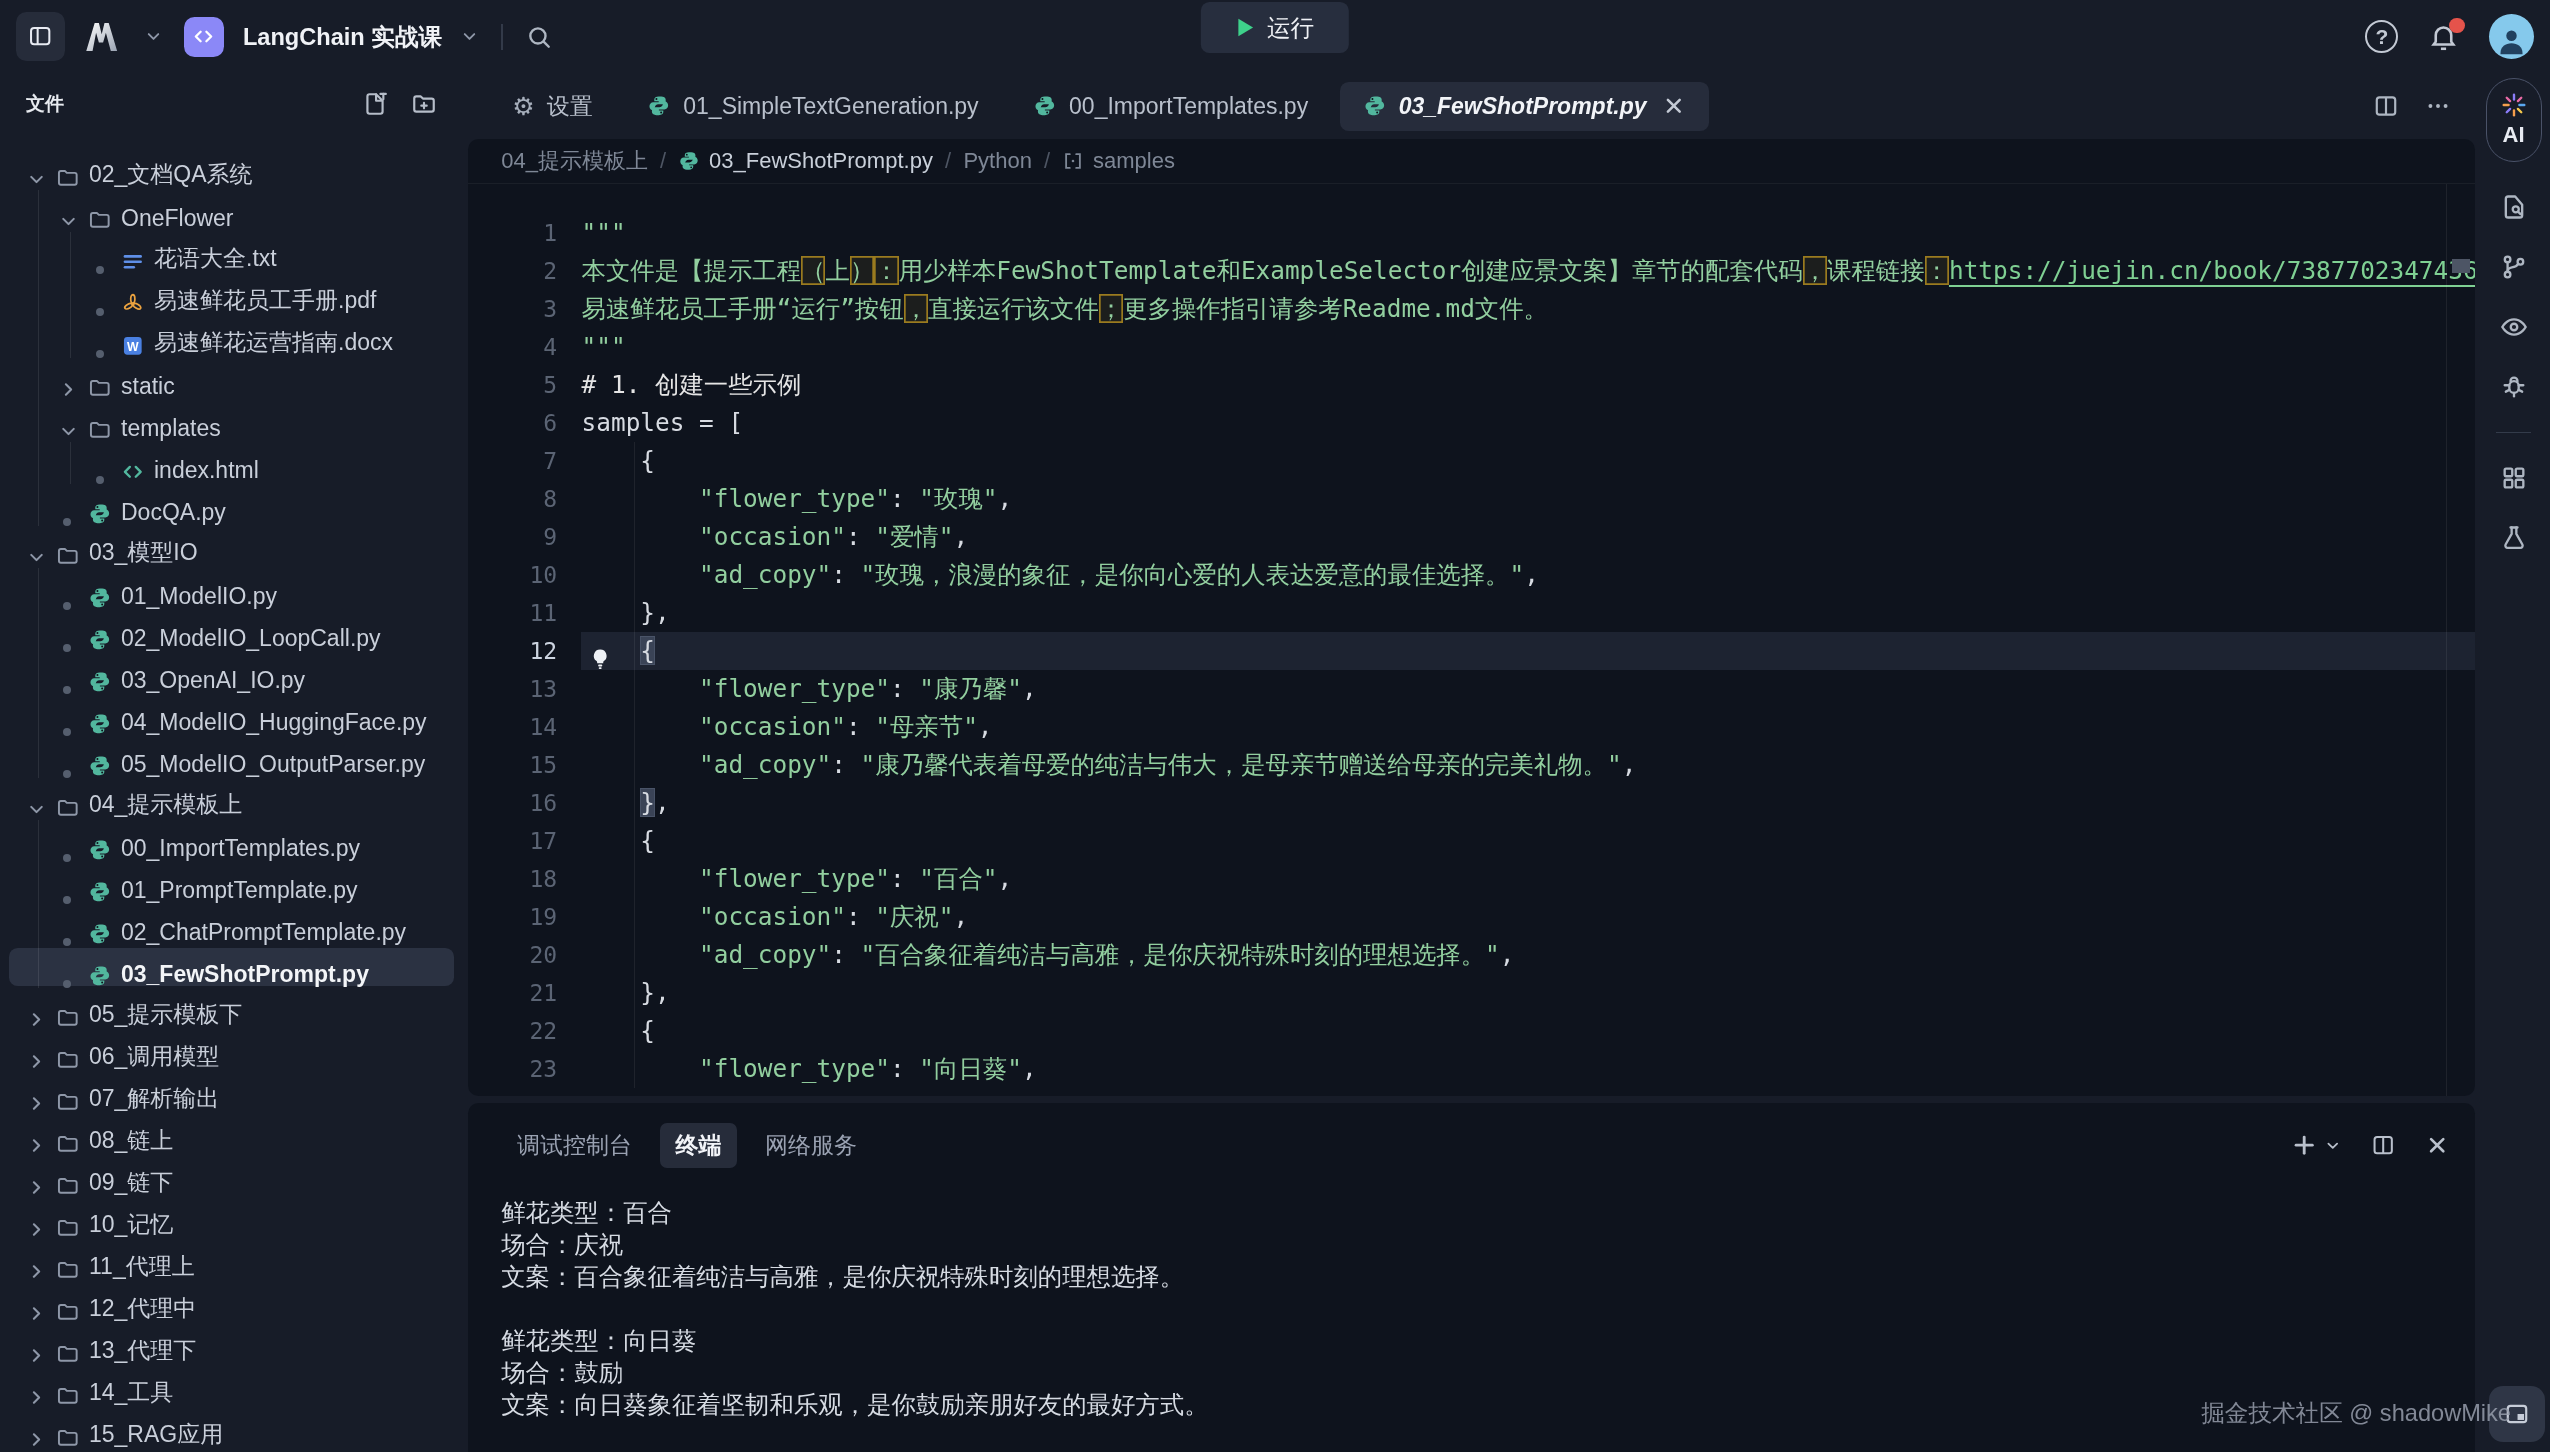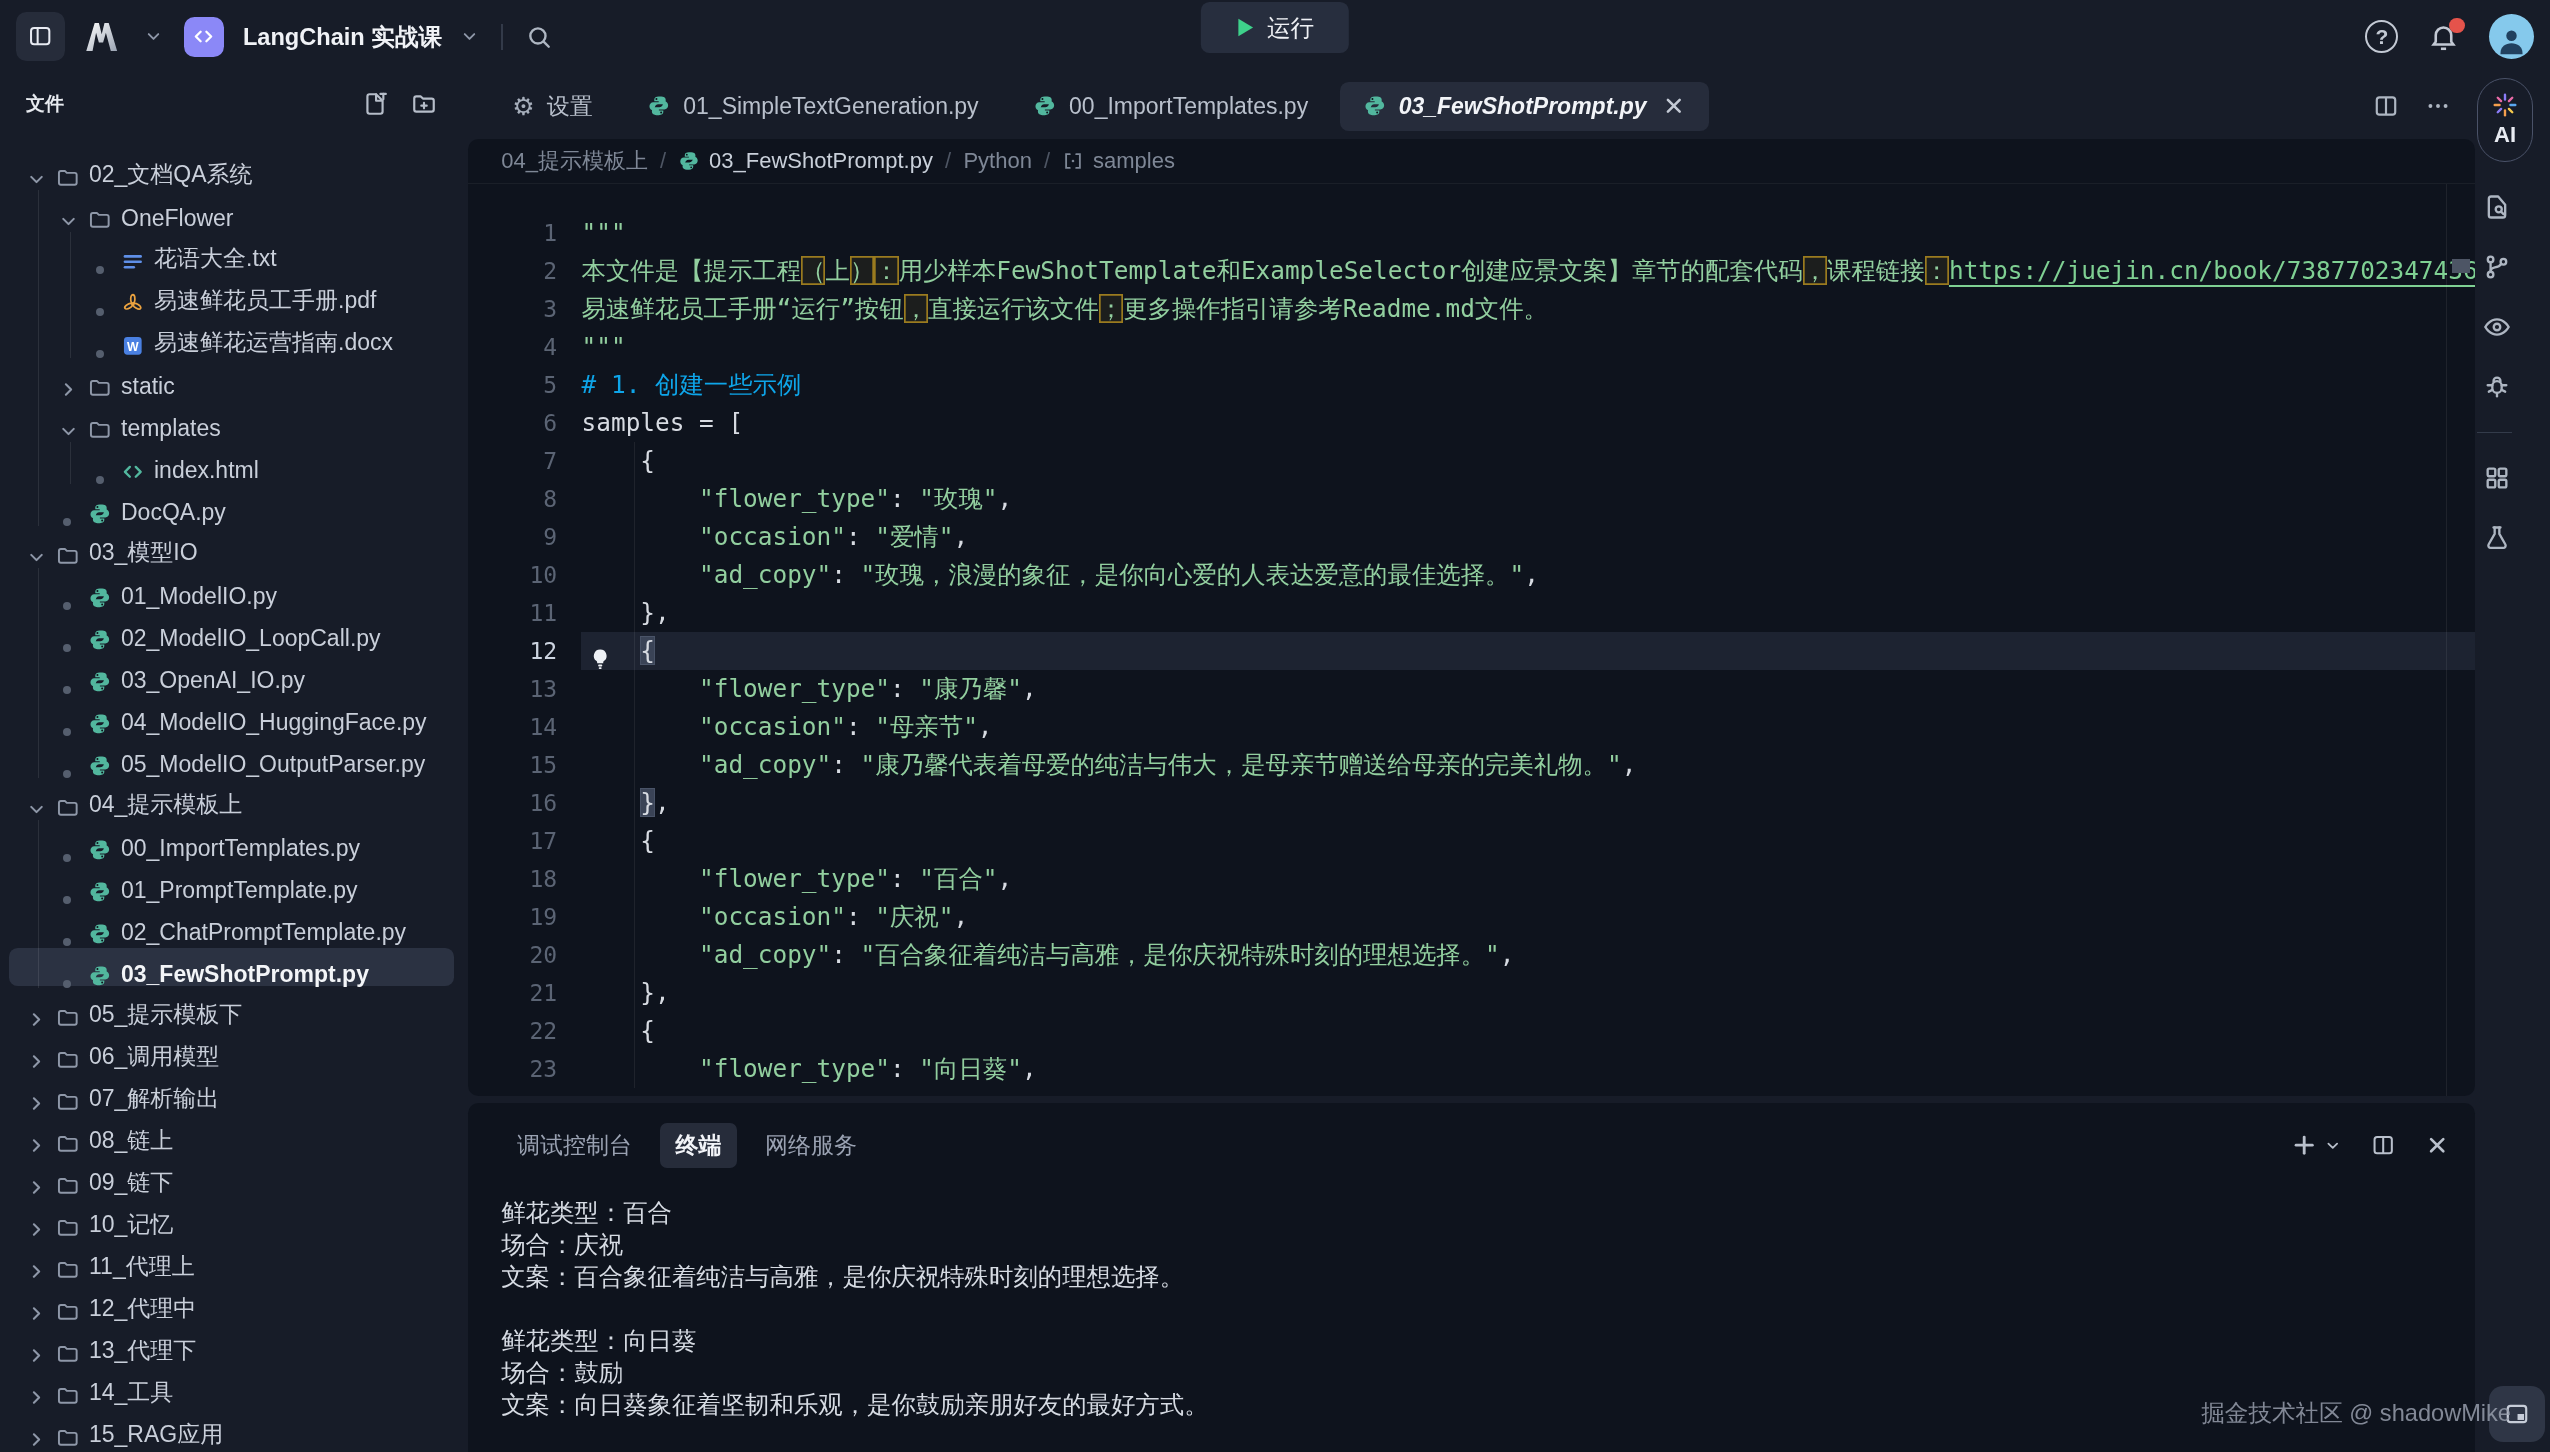--- a/index.html
+++ b/index.html
@@ -80,21 +80,21 @@
 
   .codewrap{position:relative;flex:1;padding-top:30px;overflow:hidden;
     font-family:"DejaVu Sans Mono","Liberation Mono",monospace;font-size:24.4px;}
   .cl{position:relative;height:38px;line-height:38px;white-space:pre;z-index:0;}
   .cl .ln{display:inline-block;width:89px;padding-right:24.4px;text-align:right;color:#5b6474;font-size:23px;}
   .cl.cur .ln{color:#ccd4e0;}
   .cl.cur::before{content:"";position:absolute;left:113px;right:0;top:0;bottom:0;background:#1d2331;z-index:-1;}
   .cg{position:absolute;left:166px;top:0;bottom:0;width:0.9px;background:rgba(255,255,255,.07);}
   .tk-pl{color:#d7dbe2;}
   .tk-st{color:#92cf9f;}
-  .tk-cm{color:#0ea5e9;margin-top:21px;}
+  .tk-cm{color:#e5e5e5;margin-top:21px;}
   .tk-bx{color:#92cf9f;box-shadow:0 0 0 1.7px #9a7b1f inset;background:rgba(154,123,31,.10);}
   .tk-lk{color:#7fd093;text-decoration:underline;text-underline-offset:6.1px;}
   .tk-mt{color:#d7dbe2;background:#3a4356;box-shadow:0 0 0 0.9px #4a5468 inset;}
   .bulb{position:absolute;left:120px;top:7px;font-size:24.4px;color:#eef1f6;}
   .scrollcol{position:absolute;top:0;right:0;bottom:0;width:28px;border-left:0.9px solid rgba(255,255,255,.07);}
   .thumb{position:absolute;top:75px;left:4.4px;width:18.3px;height:14px;background:#4d5565;}
 
   .panel-card{margin-top:7px;flex:1;background:#0e131d;border-radius:10.5px 10.5px 0 0;display:flex;flex-direction:column;overflow:hidden;position:relative;}
   .panel-head{height:61px;flex:0 0 61px;display:flex;align-items:center;padding:12.2px 26px 0 33px;}
   .ptabs{display:flex;align-items:center;gap:12.2px;}
@@ -106,21 +106,21 @@
   .panel-actions .small .ic{font-size:17.5px;}
   .terminal{padding:21px 33px 0;font-family:"DejaVu Sans Mono","Liberation Mono",monospace;font-size:24.4px;line-height:32px;color:#d6dbe3;}
   .tline{white-space:pre;height:32px;}
 
   .watermark{position:absolute;right:39px;bottom:23px;font-size:23.6px;color:rgba(150,158,172,.85);z-index:5;}
   .corner-btn{position:absolute;right:5.2px;bottom:10.5px;width:56px;height:56px;border-radius:14px;background:#2f3646;border:none;
     display:flex;align-items:center;justify-content:center;cursor:pointer;color:#c7cdd8;z-index:4;}
   .corner-btn .ic{font-size:26px;}
 
   
-  .abar{flex:0 0 73px;width:73px;display:flex;flex-direction:column;align-items:flex-start;padding-top:5.2px;}
+  .abar{flex:0 0 73px;width:73px;display:flex;flex-direction:column;align-items:center;padding-top:5.2px;}
   .ai-pill{width:54px;height:82px;border-radius:28px;border:1.7px solid #4a5268;display:flex;flex-direction:column;
     align-items:center;justify-content:center;gap:3.5px;cursor:pointer;}
   .ai-pill .ic{font-size:26px;}
   .ai-lbl{font-size:22px;font-weight:bold;color:#e8ebf2;}
   .ab-icon{margin-top:30px;background:none;border:none;cursor:pointer;color:#aeb6c2;display:flex;}
   .ab-icon .ic{font-size:28px;}
   .ab-div{width:35px;height:0.9px;background:#333b4a;margin-top:30px;}
 </style>
 </head>
 <body>

